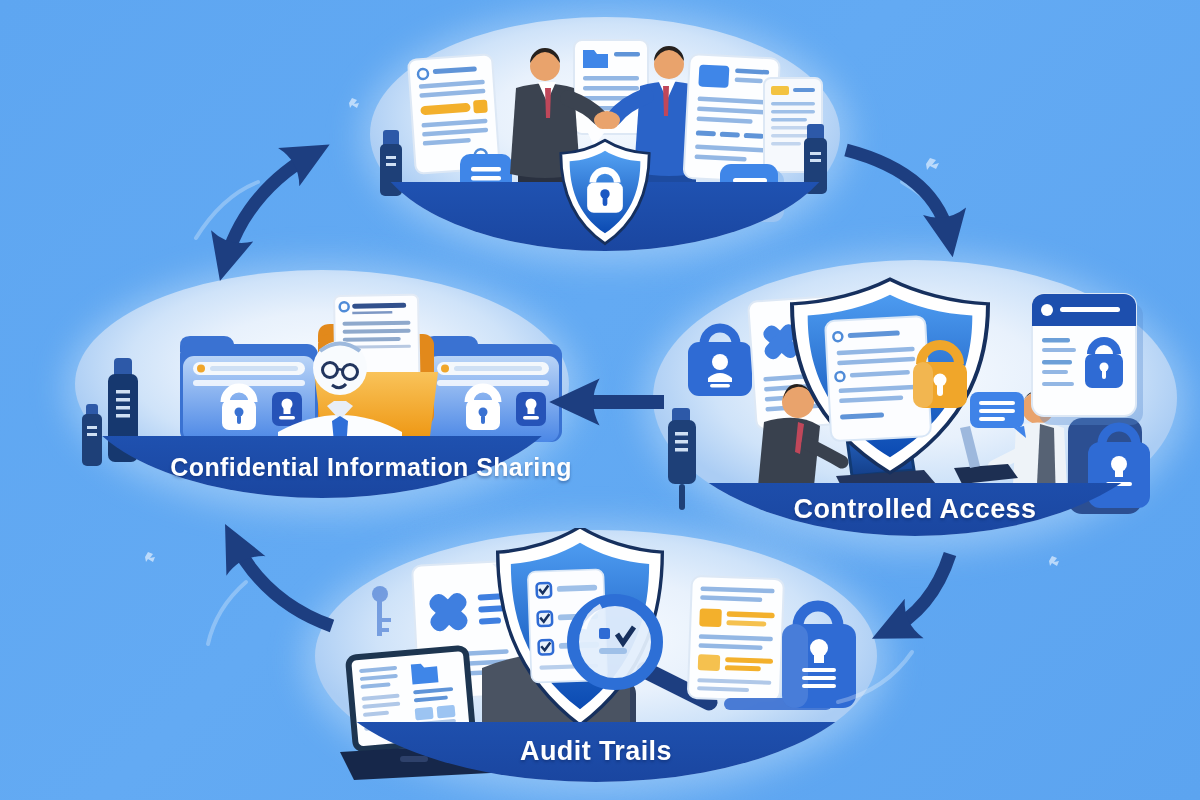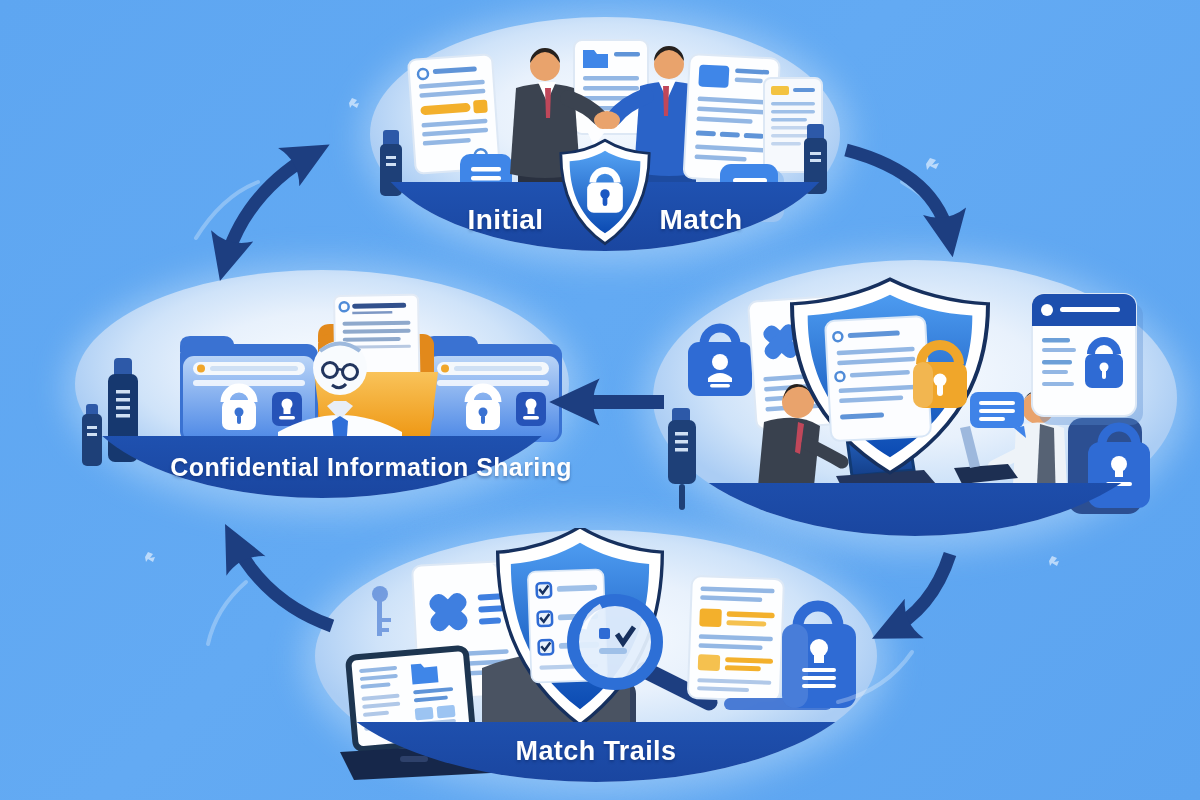--- a/index.html
+++ b/index.html
@@ -160,24 +160,20 @@
 
       <g transform="translate(237,178) scale(.94)">
         <path d="M0 -55 C13 -47 30 -42 47 -41 C47 -8 38 29 0 55 C-38 29 -47 -8 -47 -41 C-30 -42 -13 -47 0 -55 Z" fill="#ffffff" stroke="#16305e" stroke-width="3"></path>
         <path d="M0 -55 C13 -47 30 -42 47 -41 C47 -8 38 29 0 55 C-38 29 -47 -8 -47 -41 C-30 -42 -13 -47 0 -55 Z" transform="scale(.8)" fill="url(#gShT)"></path>
         <path d="M-13 -10 a13 13 0 0 1 26 0" stroke="#ffffff" stroke-width="7" fill="none"></path>
         <rect x="-19" y="-10" width="38" height="32" rx="7" fill="#ffffff"></rect>
         <circle cx="0" cy="2" r="5" fill="#1b57c2"></circle>
           <rect x="-2.5" y="4" width="5" height="11" rx="2.5" fill="#1b57c2"></rect>
       </g>
     </svg>
-    <div class="band-label" style="top:186px;height:40px;font-size:28px;gap:116px;">
-      <span>Initial</span>
-      <span>Match</span>
-    </div>
   </section>
 
   <section class="panel" style="left:650px;top:258px;width:530px;height:290px;z-index:2;">
     <svg class="scene" viewBox="0 0 530 290">
       <defs>
         <radialGradient id="gBlobR" cx="50%" cy="42%" r="52%">
           <stop offset="0" stop-color="#f7fbff"></stop>
             <stop offset=".45" stop-color="#e8f1fc"></stop>
           <stop offset=".75" stop-color="#cfe3f9"></stop>
             <stop offset="1" stop-color="#abcdf4"></stop>
@@ -309,20 +305,23 @@
       <g transform="translate(438,160)">
         <path d="M14 26 a17 17 0 0 1 34 0" stroke="#2f6bd4" stroke-width="9" fill="none"></path>
         <rect y="24" width="62" height="66" rx="12" fill="#2f6bd4"></rect>
         <circle cx="31" cy="46" r="8" fill="#fff"></circle>
         <rect x="27" y="52" width="8" height="7" fill="#fff"></rect>
         <rect x="18" y="64" width="26" height="4" rx="2" fill="#fff"></rect>
       </g>
 
       <ellipse cx="265" cy="140" rx="262" ry="138" fill="url(#gBandR)" clip-path="url(#cBandR)"></ellipse>
     </svg>
+    <div class="band-label" style="top:232px;height:38px;font-size:27px;">
+      <span>Controlled Access</span>
+    </div>
   </section>
 
   <section class="panel" style="left:72px;top:268px;width:500px;height:240px;z-index:2;">
     <svg class="scene" viewBox="0 0 500 240">
       <defs>
         <radialGradient id="gBlobL" cx="50%" cy="42%" r="52%">
           <stop offset="0" stop-color="#f7fbff"></stop>
             <stop offset=".45" stop-color="#e8f1fc"></stop>
           <stop offset=".75" stop-color="#cfe3f9"></stop>
             <stop offset="1" stop-color="#abcdf4"></stop>
@@ -566,21 +565,21 @@
         <circle cx="37" cy="52" r="9" fill="#fff"></circle>
           <rect x="32" y="59" width="10" height="8" fill="#fff"></rect>
         <rect x="20" y="72" width="34" height="4" rx="2" fill="#fff"></rect>
         <rect x="20" y="80" width="34" height="4" rx="2" fill="#fff"></rect>
         <rect x="20" y="88" width="34" height="4" rx="2" fill="#fff"></rect>
       </g>
 
       <ellipse cx="284" cy="128" rx="281" ry="126" fill="url(#gBandB)" clip-path="url(#cBandB)"></ellipse>
     </svg>
     <div class="band-label" style="top:204px;height:38px;font-size:27px;">
-      <span>Match Trails</span>
+      <span>Audit Trails</span>
     </div>
   </section>
 
   <svg class="arrows" viewBox="0 0 1200 800">
     <defs>
       <marker id="ah" viewBox="0 0 10 10" refX="6.5" refY="5" markerWidth="4" markerHeight="4" orient="auto-start-reverse">
         <path d="M0.5 0.8 L9.5 5 L0.5 9.2 Q2.8 5 0.5 0.8 Z" fill="#1d3e80"></path>
       </marker>
     </defs>
 

